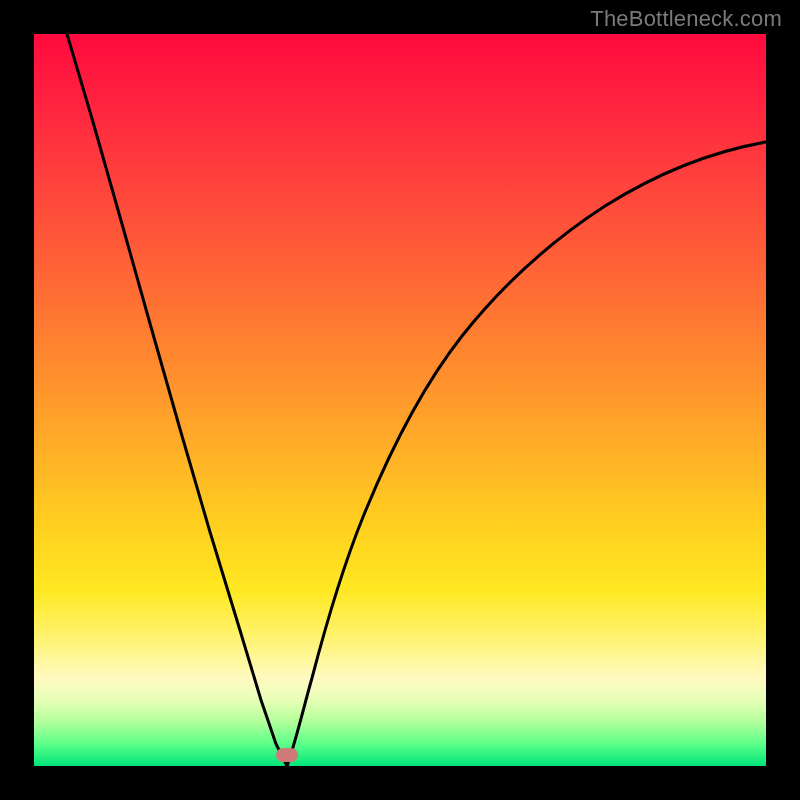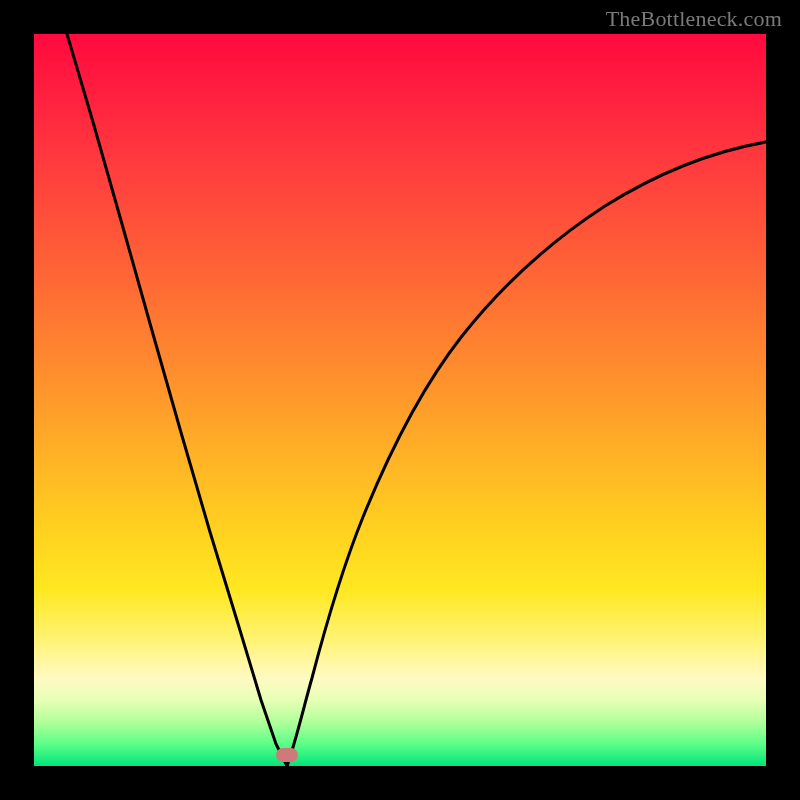--- a/index.html
+++ b/index.html
@@ -11,21 +11,20 @@
     overflow: hidden;
     font-family: Arial, Helvetica, sans-serif;
   }
   .frame {
     position: absolute;
     left: 0;
     top: 0;
     width: 800px;
     height: 692px;
     background: #000;
-    font-family: Liberation Serif, serif;
   }
   .plot-area {
     position: absolute;
     left: 34px;
     top: 34px;
     width: 732px;
     height: 732px;
     overflow: hidden;
   }
   .gradient {

